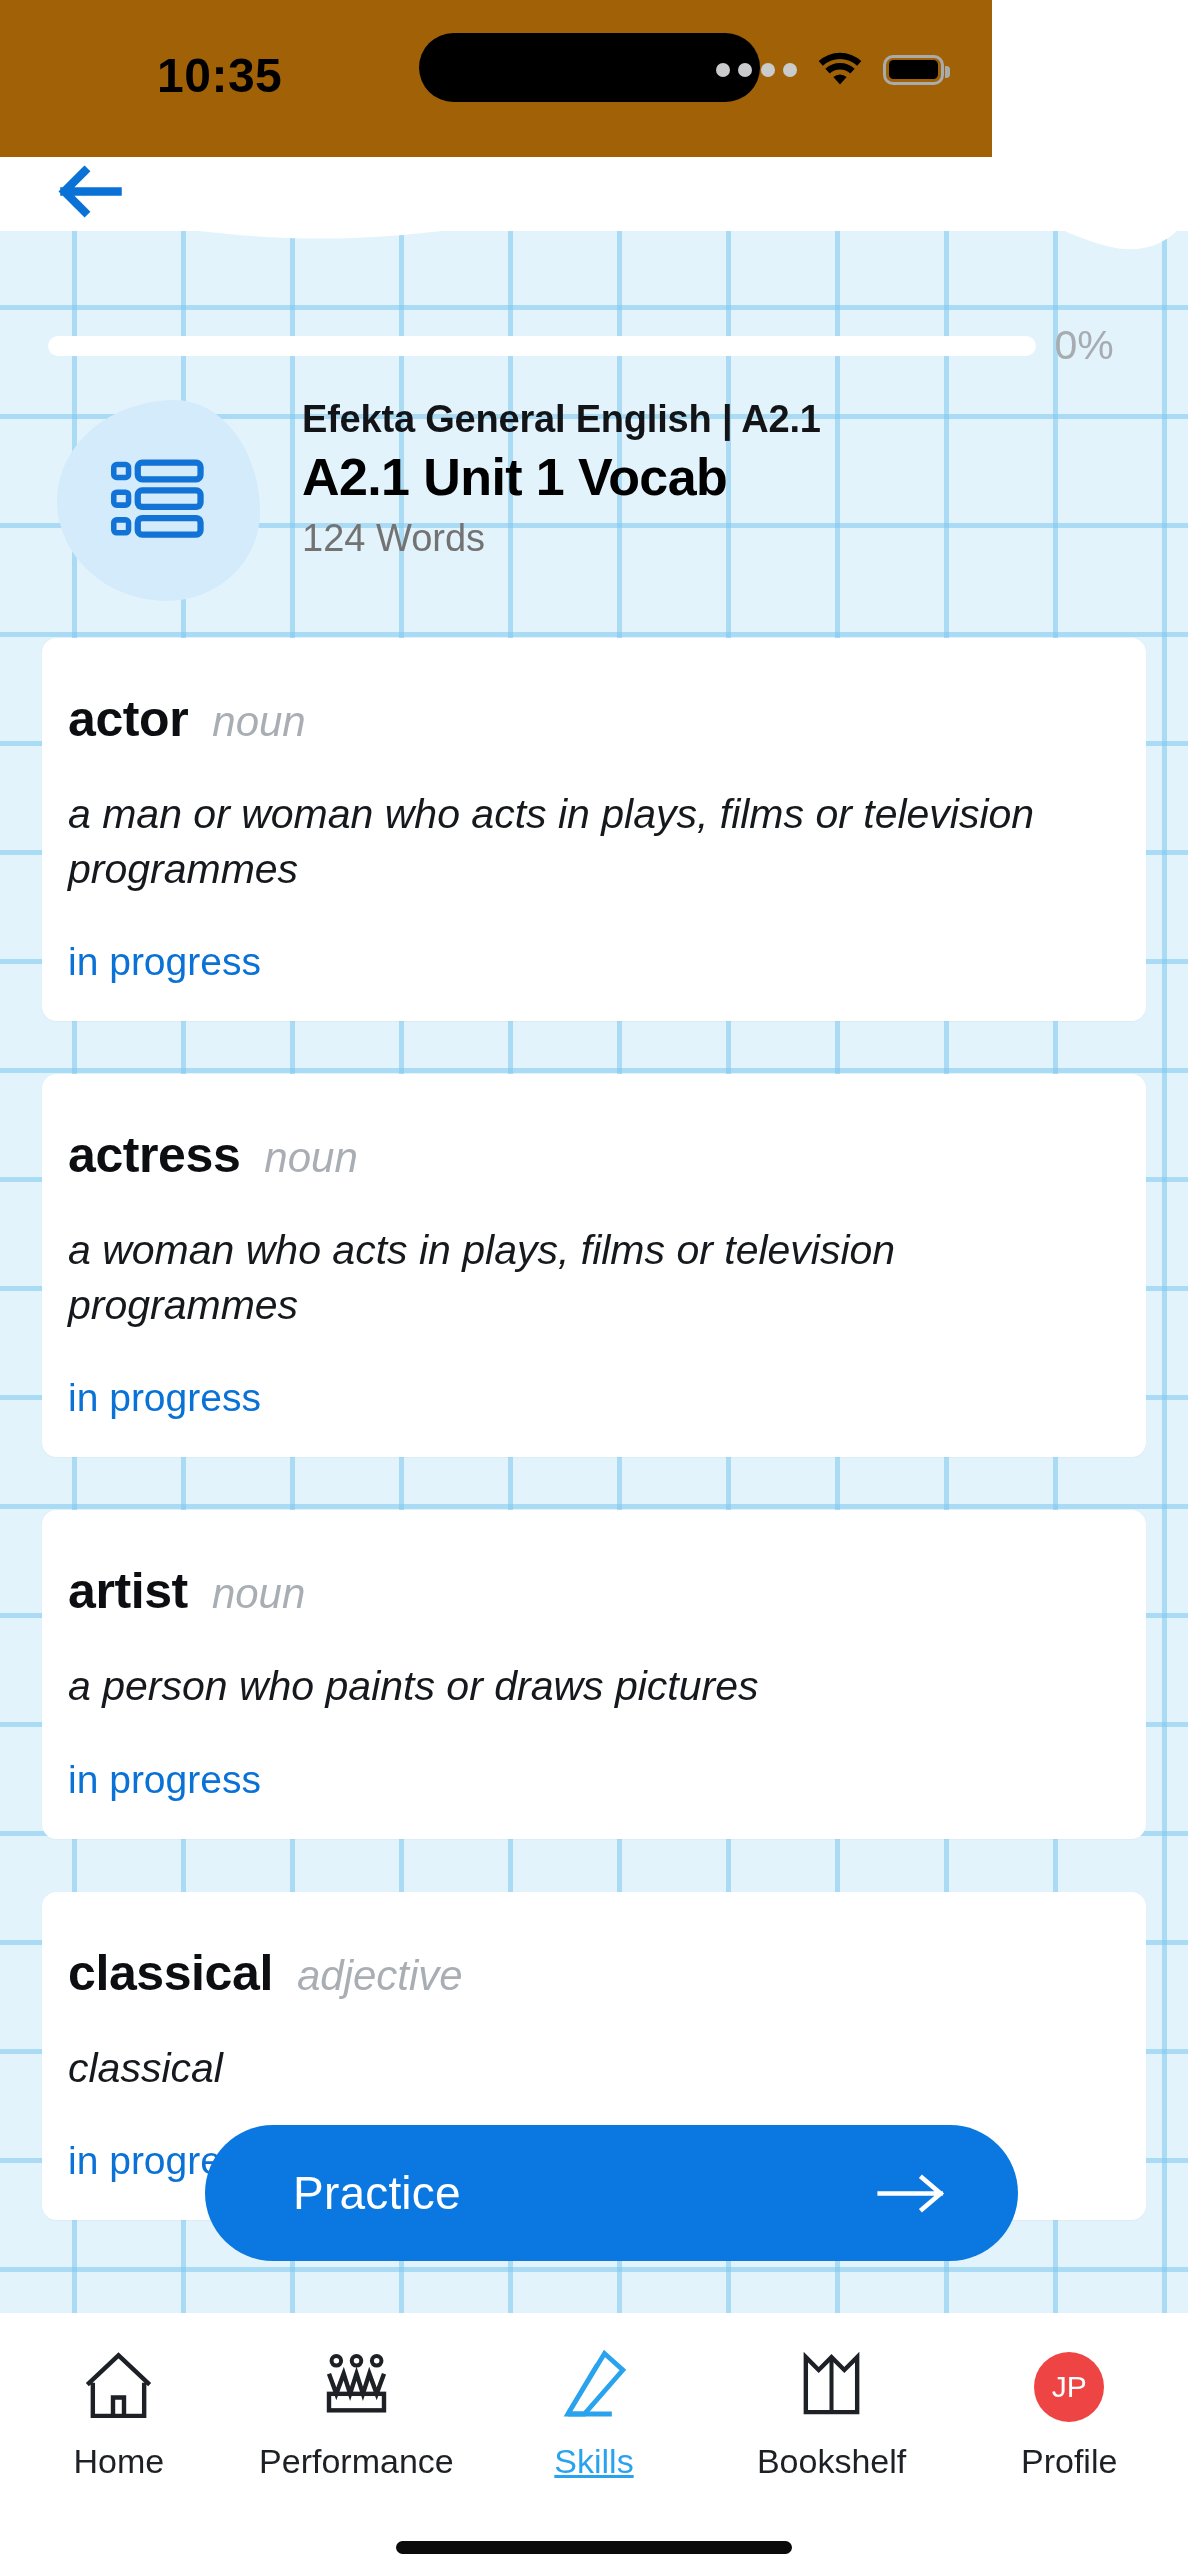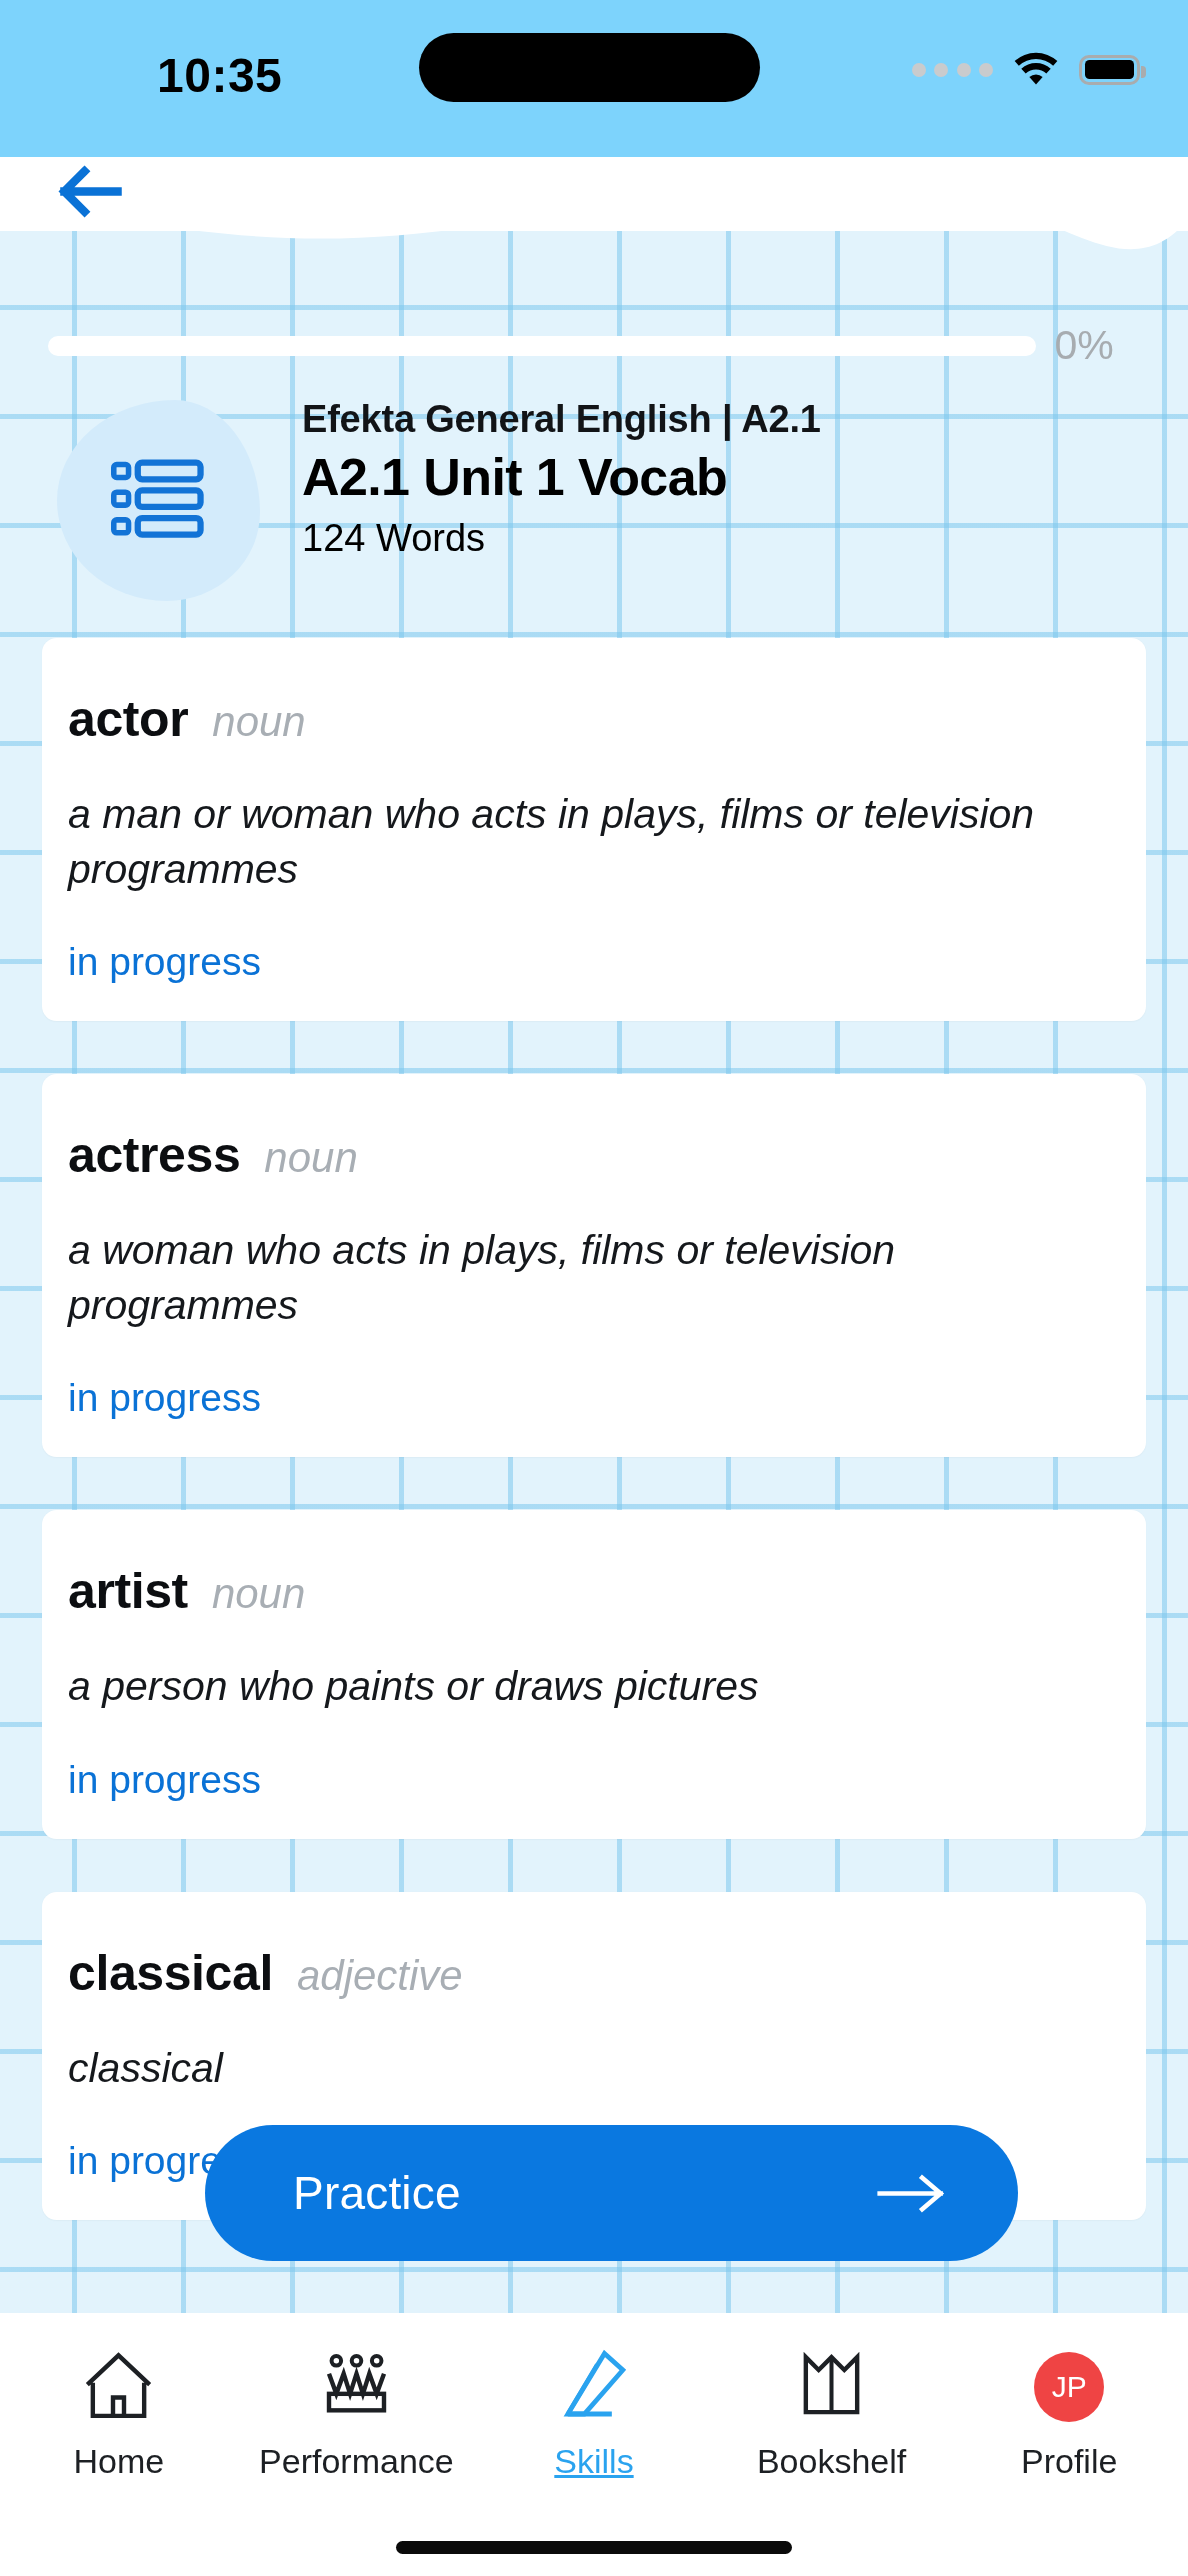--- a/index.html
+++ b/index.html
@@ -6,22 +6,22 @@
   html,body { width:1188px; height:2576px; }
   body {
     font-family:"Liberation Sans", sans-serif;
     background:#ffffff;
     position:relative;
     overflow:hidden;
   }
 
   
   .status-bar{
-    position:absolute; top:0; left:0; width:1188px; height:157px;
-    background:#7dd3fc; z-index:40;
+    position:absolute; top:0; left:0; width:992px; height:157px;
+    background:#a16207; z-index:40;
   }
   .status-time{
     position:absolute; left:157px; top:48px;
     font-size:48px; font-weight:600; color:#000; letter-spacing:0.5px;
   }
   .dynamic-island{
     position:absolute; left:419px; top:33px; width:341px; height:69px;
     background:#000; border-radius:44px;
   }
   .status-right{
@@ -94,21 +94,21 @@
   }
   .course-text{ position:absolute; left:302px; top:11px; }
   .course-sub{
     font-size:38px; font-weight:700; color:#121417; letter-spacing:-0.2px;
   }
   .course-title{
     font-size:52px; font-weight:700; color:#000; letter-spacing:-0.6px;
     margin-top:6.4px;
   }
   .course-count{
-    font-size:38px; color:#000000; margin-top:9.2px; font-weight:400;
+    font-size:38px; color:#737373; margin-top:9.2px; font-weight:400;
   }
 
   
   .card-list{
     position:absolute; top:638px; left:0; width:1188px; z-index:10;
   }
   .vocab-card{
     margin:0 42px 53px 42px;
     background:#ffffff;
     border-radius:14.7px;

